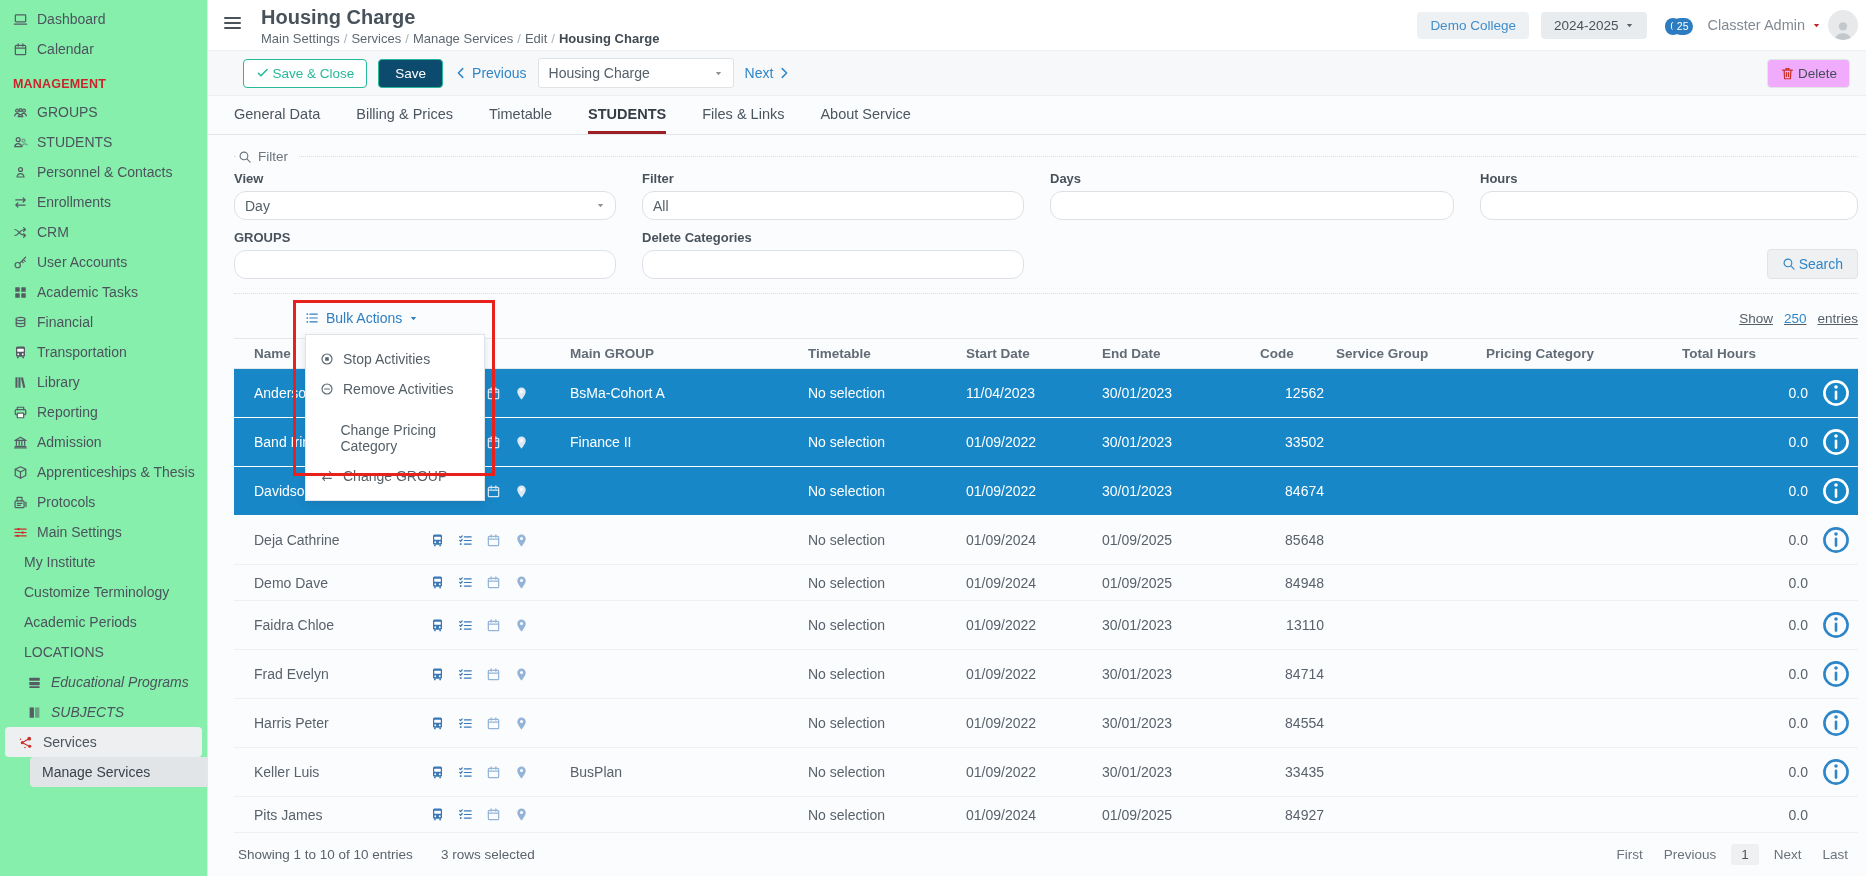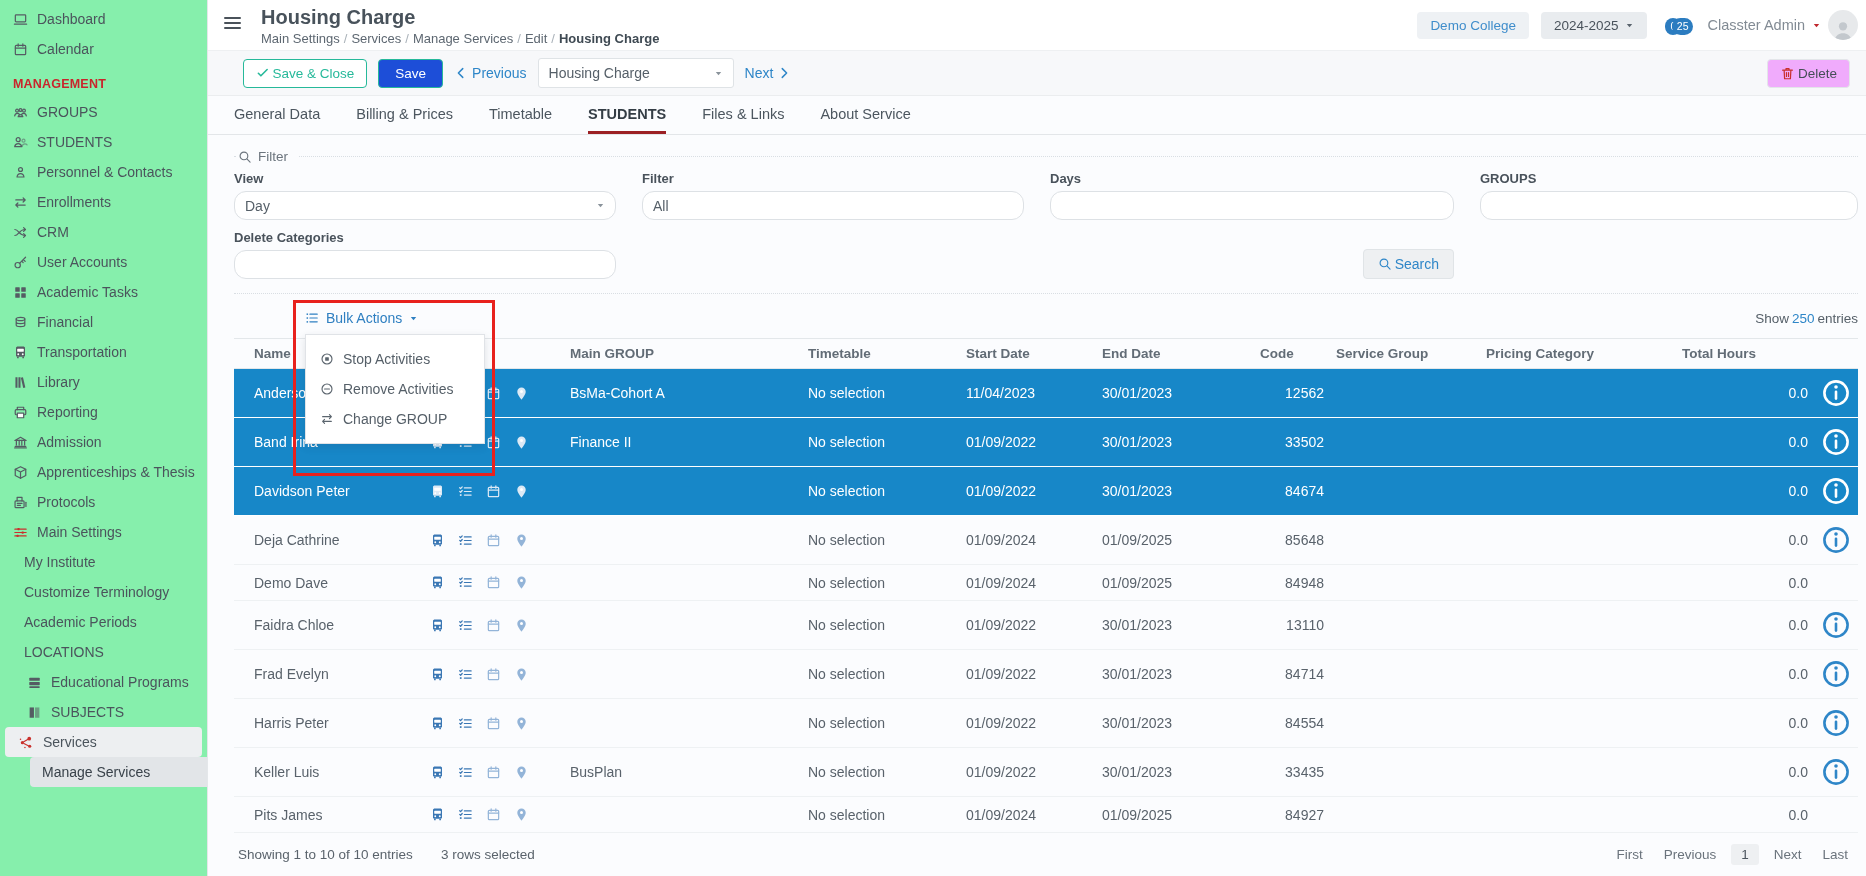--- a/index.html
+++ b/index.html
@@ -13,21 +13,21 @@
 
   
   .sidebar { width:208px; min-width:208px; background:#86efac; border-right:1px solid #e4e7ea; padding-top:4px; overflow:hidden; }
   .side-item { display:flex; align-items:center; gap:9px; padding:7px 8px 7px 13px; font-size:14px; color:#4b545c; cursor:pointer; }
   .side-item .lbl { white-space:nowrap; }
   .side-item .chev { margin-left:auto; color:#b9bfc6; font-size:11px; display:flex; }
   .side-item .ic { font-size:15px; color:#555c63; display:flex; }
   .side-item.accent .ic { color:#c9302c; }
   .side-section { color:#c9252c; font-weight:bold; font-size:12.5px; padding:13px 13px 6px 13px; letter-spacing:.2px; }
   .side-item.sub { padding-left:24px; }
-  .side-item.subicon { padding-left:27px; }
+  .side-item.subicon { padding-left:27px;font-style:italic; }
   .side-item.highlight { background:#edeff1; border-radius:4px; margin:0 5px; padding-left:14px; }
   .side-item.active { background:#e2e5e8; margin-left:30px; border-radius:4px 0 0 4px; padding-left:12px; color:#39424a; }
 
   
   .main { flex:1; position:relative; display:flex; flex-direction:column; }
 
   .topbar { background:#fff; display:flex; align-items:flex-start; padding:6px 14px 4px 16px; }
   .hamburger { margin-top:8px; width:17px; cursor:pointer; }
   .hamburger span { display:block; height:2px; background:#4a525a; margin:3px 0; border-radius:1px; }
   .title-block { margin-left:20px; }
@@ -45,21 +45,21 @@
   .badge { position:absolute; top:-7px; right:-10px; background:#2b7cc0; color:#fff; font-size:10.5px; line-height:1; padding:3px 5px; border-radius:9px; min-width:16px; text-align:center; }
   .user { display:flex; align-items:center; gap:7px; color:#828b94; font-size:14.5px; cursor:pointer;text-align:right; }
   .user .caret { color:#c0272d; font-size:9px; display:flex; }
   .avatar { width:30px; height:30px; border-radius:50%; background:#e7e9eb; display:flex; align-items:flex-end; justify-content:center; overflow:hidden; }
   .avatar svg { width:22px; height:22px; }
 
   .actionbar { background:#f7f8fa; border-top:1px solid #eef0f2; border-bottom:1px solid #ebedef; display:flex; align-items:center; gap:11px; padding:7px 22px; }
   .back-arrow { color:#8a929a; font-size:17px; display:flex; cursor:pointer; margin-right:2px; }
   .btn { border-radius:4px; font-size:13.5px; padding:6px 12px; cursor:pointer; display:flex; align-items:center; gap:3px; font-family:inherit; }
   .btn.save-close { background:#fff; border:1px solid #26b99a; color:#26b99a; }
-  .btn.save { background:#1d4ed8; border:1px solid #26b99a; color:#fff; padding:6px 16px; }
+  .btn.save { background:#0c4a6e; border:1px solid #26b99a; color:#fff; padding:6px 16px; }
   .link-nav { color:#2e86c8; font-size:14px; cursor:pointer; display:flex; align-items:center; gap:4px; }
   .record-select { background:#fff; border:1px solid #dfe3e6; border-radius:3px; width:196px; padding:6px 10px; color:#555f68; font-size:14px; display:flex; align-items:center; cursor:pointer; }
   .record-select .ic { margin-left:auto; color:#8a939b; font-size:9px; }
   .btn.delete { margin-left:auto; background:#f0abfc; border:1px solid #e3e6e9; color:#454e57; }
   .btn.delete .ic { color:#c9302c; font-size:15px; display:flex; }
 
   .tabs { display:flex; gap:36px; padding:10px 0 0 26px; border-bottom:1px solid #e3e6e9; background:#fbfcfe; }
   .tab { padding-bottom:9px; font-size:14.5px; color:#4c565f; cursor:pointer; border-bottom:3px solid transparent; }
   .tab.active { font-weight:bold; color:#343d45; border-bottom-color:#9c2024; }
 
@@ -85,21 +85,21 @@
   .exp-ic.expand { margin-left:10px; }
   .bulk-wrap { position:relative; margin-left:14px; }
   .bulk-btn { color:#2e7fc1; font-size:14px; display:flex; align-items:center; gap:7px; cursor:pointer; padding:3px 2px; }
   .bulk-btn .ic { font-size:14px; display:flex; }
   .bulk-btn .caret { font-size:9px; }
   .bulk-menu { position:absolute; top:27px; left:2px; width:180px; background:#fff; border:1px solid #e0e3e7; box-shadow:0 3px 8px rgba(40,50,60,.13); padding:9px 0; z-index:5; }
   .bulk-menu .mi { display:flex; align-items:center; gap:8px; padding:7px 14px; font-size:14px; color:#555f68; cursor:pointer; }
   .bulk-menu .mi .ic { font-size:14px; color:#5b656e; display:flex; width:15px; }
   .bulk-menu .mi.gap { margin-top:11px; }
   .red-rect { position:absolute; left:-10px; top:-7px; width:202px; height:176px; border:3px solid #e8211d; z-index:6; pointer-events:none; }
-  .show-entries { margin-left:auto; font-size:13.5px; color:#555f68; display:flex; gap:3px; align-items:center; }
+  .show-entries { margin-left:auto; font-size:13.5px; color:#555f68; display:flex; gap:11px; align-items:center;text-decoration:underline; }
   .show-entries .count { color:#2e86c8; cursor:pointer; }
 
   table.grid { width:100%; border-collapse:collapse; table-layout:fixed; margin-top:9px; }
   table.grid th { text-align:left; font-size:13.5px; font-weight:bold; color:#626c76; padding:7px 6px; border-top:1px solid #e3e7ea; border-bottom:1px solid #e3e7ea; }
   table.grid td { padding:8px 6px; font-size:14px; color:#59626b; border-bottom:1px solid #eef1f3; height:36px; white-space:nowrap; overflow:hidden; }
   table.grid th:first-child, table.grid td:first-child { padding-left:20px; }
   th.r, td.r { text-align:right; }
   tr.sel td { background:#1787c8; color:#fff; border-bottom:1px solid #fff; }
   .row-icons { display:flex; gap:13px; align-items:center; }
   .row-icons .ic { font-size:15px; display:flex; cursor:pointer; }
@@ -594,20 +594,37 @@
           </div>
           <div>
             <div class="f-label">Filter</div>
             <div class="f-select">
               <span>All</span>
             </div>
           </div>
           <div>
             <div class="f-label">
               <span>Days</span>
+              <span class="cb green">
+                  <svg viewBox="0 0 16 16" fill="none" stroke="currentColor" stroke-width="1.3" stroke-linecap="round" stroke-linejoin="round">
+                    <rect x="1.6" y="1.6" width="12.8" height="12.8" rx="2" stroke-width="1.8"></rect>
+                    <path d="m4.6 8.2 2.2 2.2 4.6-5" stroke-width="1.8"></path>
+                  </svg>
+                </span>
+              <span class="cb red">
+                  <svg viewBox="0 0 16 16" fill="none" stroke="currentColor" stroke-width="1.3" stroke-linecap="round" stroke-linejoin="round">
+                    <rect x="2.2" y="1.6" width="11.6" height="12.8" rx="2" stroke-width="2.2"></rect>
+                  </svg>
+                </span>
+            </div>
+            <div class="f-input"></div>
+          </div>
+          <div>
+            <div class="f-label">
+              <span>Hours</span>
               <span class="cb green">
                   <svg viewBox="0 0 16 16" fill="none" stroke="currentColor" stroke-width="1.3" stroke-linecap="round" stroke-linejoin="round">
                     <rect x="1.6" y="1.6" width="12.8" height="12.8" rx="2" stroke-width="1.8"></rect>
                     <path d="m4.6 8.2 2.2 2.2 4.6-5" stroke-width="1.8"></path>
                   </svg>
                 </span>
               <span class="cb red">
                   <svg viewBox="0 0 16 16" fill="none" stroke="currentColor" stroke-width="1.3" stroke-linecap="round" stroke-linejoin="round">
                     <rect x="2.2" y="1.6" width="11.6" height="12.8" rx="2" stroke-width="2.2"></rect>
                   </svg>
@@ -727,20 +744,24 @@
                 <span>Stop Activities</span>
               </div>
               <div class="mi">
                 <span class="ic ">
                   <svg viewBox="0 0 16 16" fill="none" stroke="currentColor" stroke-width="1.3" stroke-linecap="round" stroke-linejoin="round">
                     <circle cx="8" cy="8" r="5.7"></circle>
                     <path d="M5.2 8h5.6"></path>
                   </svg>
                 </span>
                 <span>Remove Activities</span>
+              </div>
+              <div class="mi gap">
+                <span class="ic"></span>
+                <span>Change Pricing Category</span>
               </div>
               <div class="mi">
                 <span class="ic ">
                   <svg viewBox="0 0 16 16" fill="none" stroke="currentColor" stroke-width="1.3" stroke-linecap="round" stroke-linejoin="round">
                     <path d="M3 5.3h10M10.8 3.1 13 5.3l-2.2 2.2M13 10.7H3M5.2 8.5 3 10.7l2.2 2.2"></path>
                   </svg>
                 </span>
                 <span>Change GROUP</span>
               </div>
             </div>

